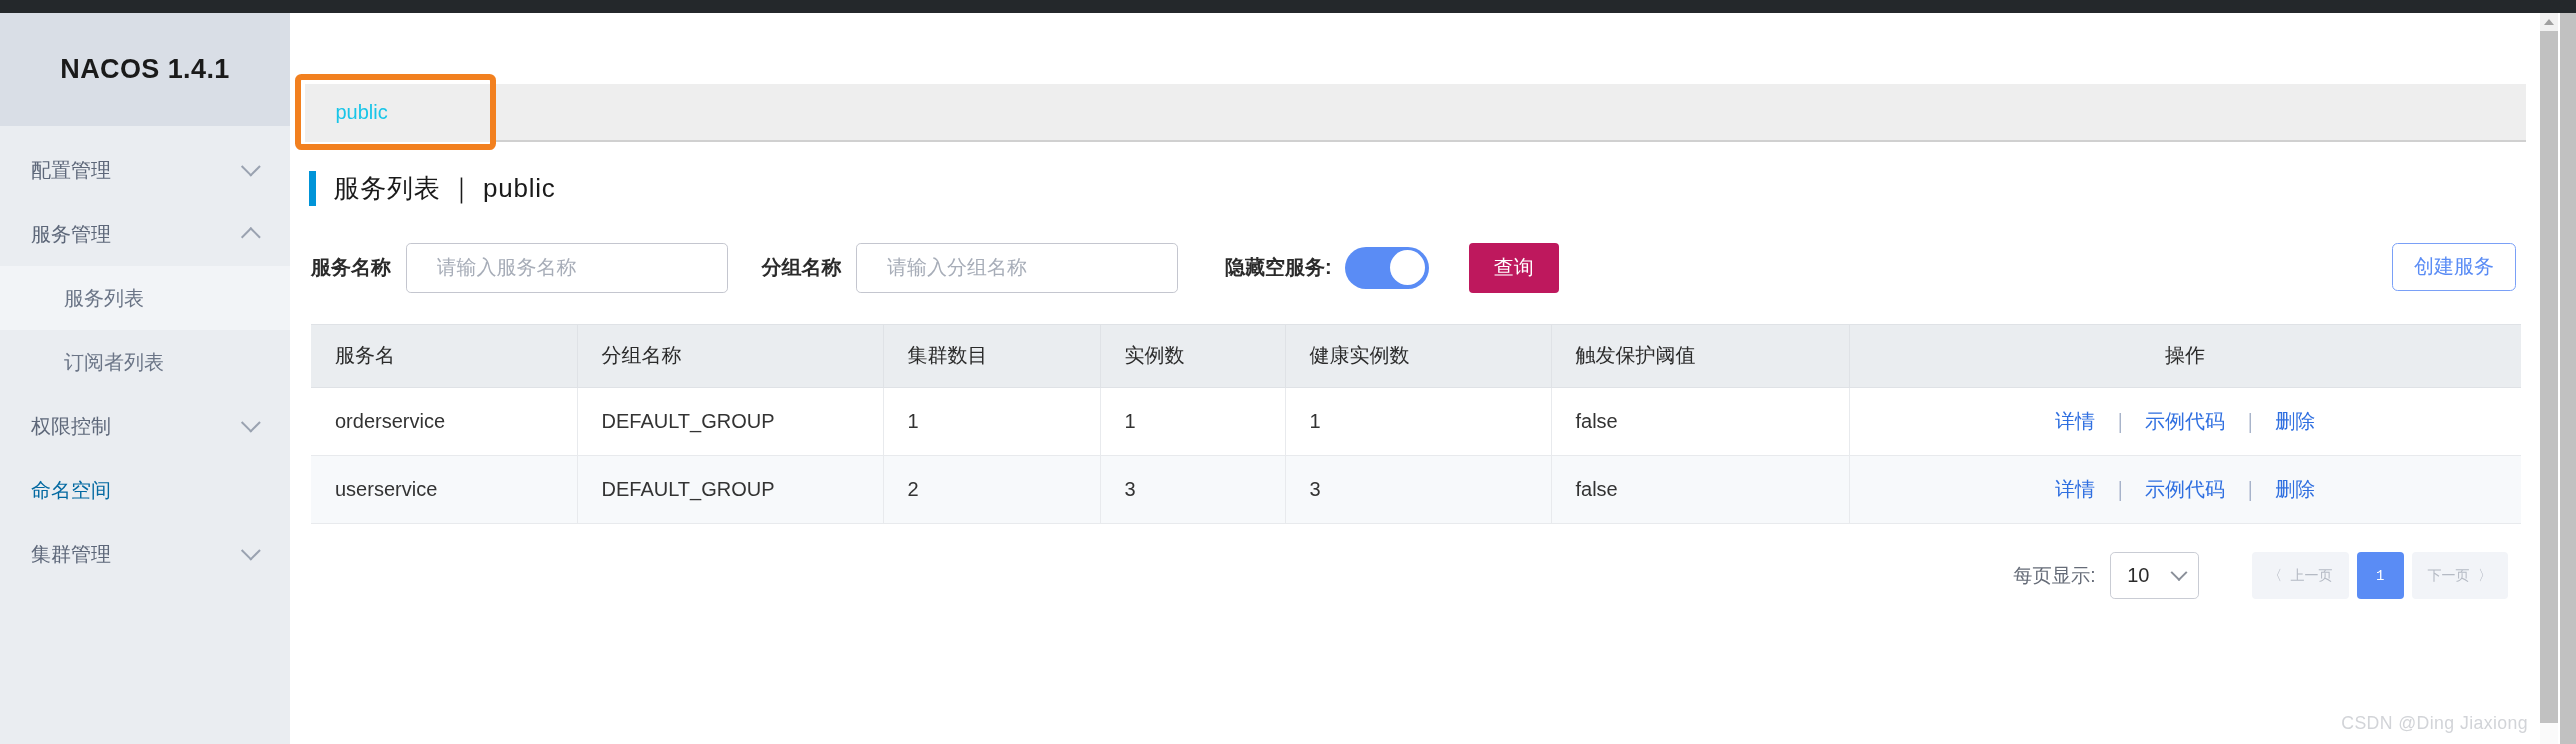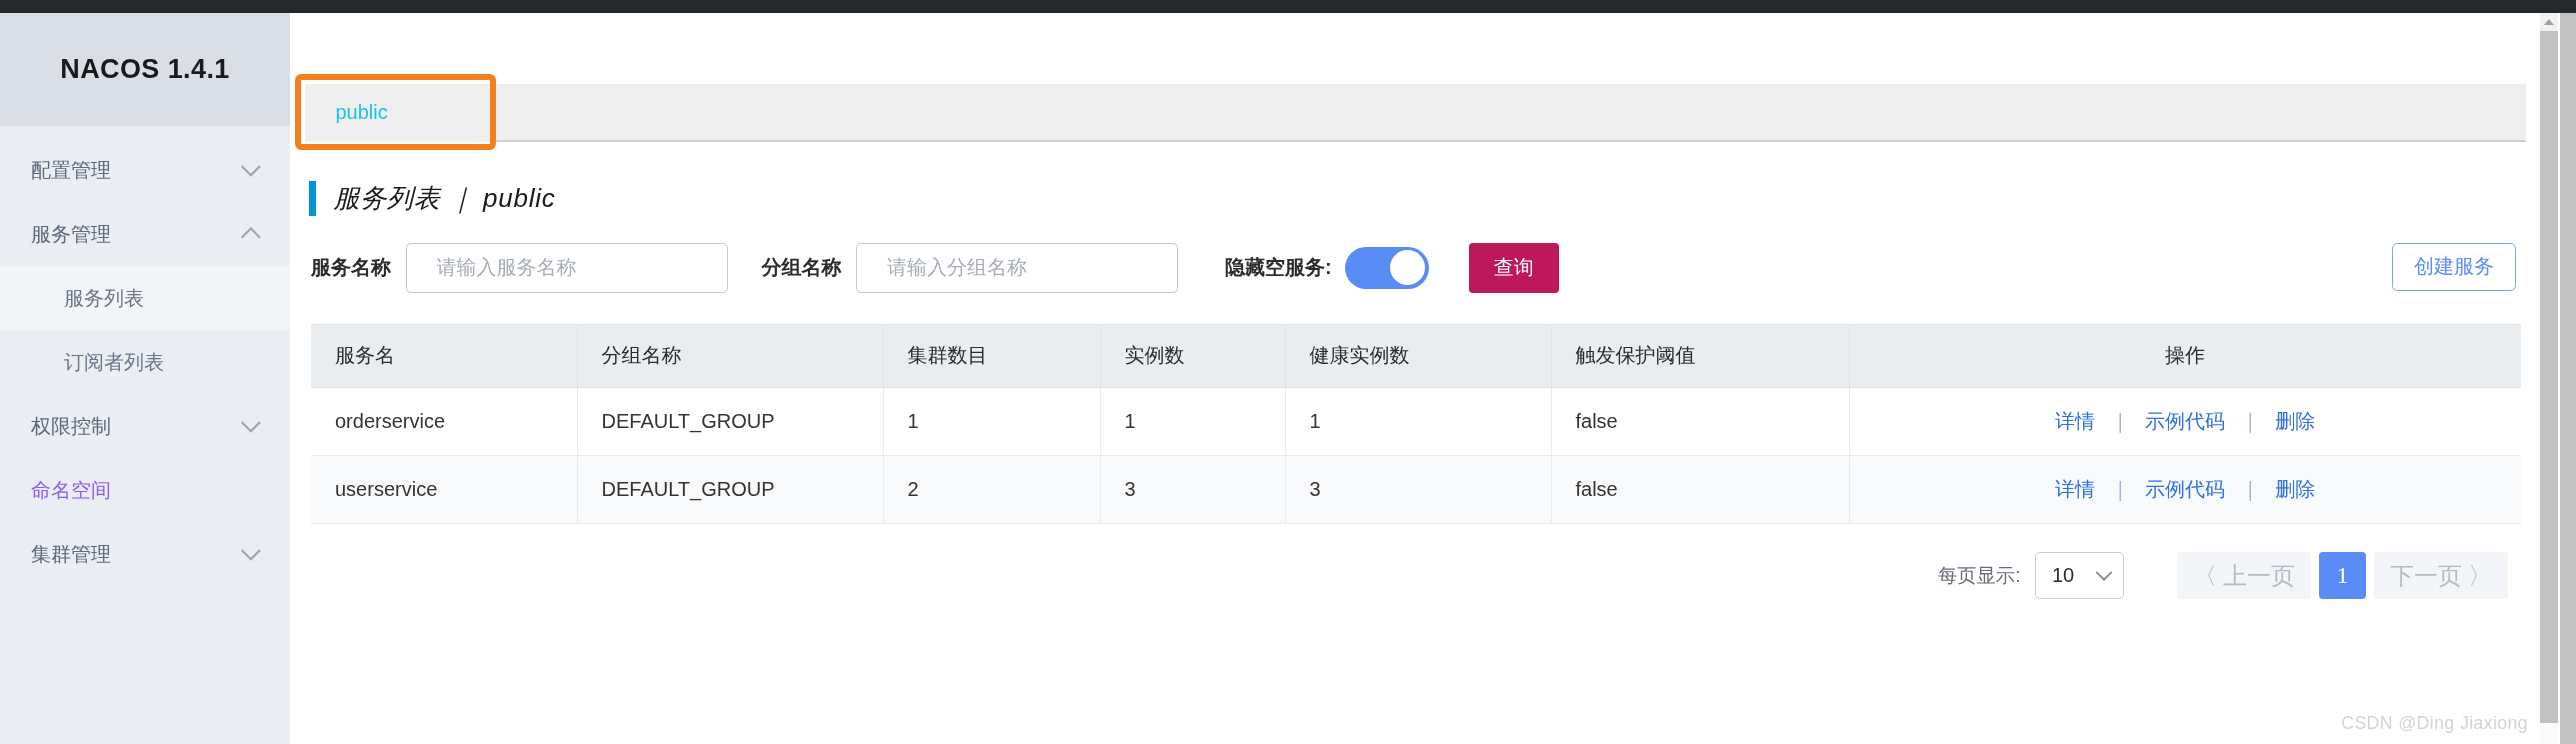--- a/index.html
+++ b/index.html
@@ -31,21 +31,21 @@
   }
   .nav { padding-top: 12px; }
   .nav-item {
     height: 64px; display: flex; align-items: center;
     padding: 0 32px 0 31px; cursor: pointer; position: relative;
   }
   .nav-item .label { font-size: 20px; color: #5d6779; }
   .nav-item.sub { padding-left: 64px; }
   .nav-item.sub .label { color: #6b7587; }
   .nav-item.active-sub { background: #f2f4f7; }
-  .nav-item.dark-text .label { color: #8b5cf6; text-align: right; }
+  .nav-item.dark-text .label { color: #0369a1; text-align: right; }
   .chev {
     position: absolute; right: 32px; top: 50%;
     width: 13.7px; height: 13.7px; margin-top: -7.2px;
     border-right: 2px solid #9aa2b0; border-bottom: 2px solid #9aa2b0;
   }
   .chev.down { transform: rotate(45deg) translate(-2.4px,-2.4px); }
   .chev.up   { transform: rotate(-135deg) translate(-2.4px,-2.4px); }
 
   
   .main {
@@ -65,21 +65,21 @@
     background: #eeeeee;
   }
   .tab-label { font-size: 20px; color: #18c5e8; }
   .anno-box {
     position: absolute; left: -9.7px; top: -9.7px; width: 201px; height: 76px;
     border: 6.4px solid #f2801f; border-radius: 6.4px; pointer-events: none;
   }
 
   
   .page-title-row {
-    display: flex; align-items: flex-end; margin: 29px 0 0 19.3px; height: 45px; font-style: italic;
+    display: flex; align-items: flex-start; margin: 29px 0 0 19.3px; height: 45px;
   }
   .title-bar { width: 6.4px; height: 35px; background: #0094d8; margin-right: 17.7px; }
   .page-title { font-size: 26px; color: #1a1a1a; letter-spacing: 0.8px; }
 
   
   .filters {
     display: flex; align-items: center; margin: 27px 0 0 21px; height: 50px;
     position: relative;
   }
   .f-label { font-size: 20px; font-weight: bold; color: #2b2b2b; white-space: nowrap; }
@@ -146,23 +146,23 @@
   }
   .pg-select .val { font-size: 20px; color: #2b2b2b; }
   .sel-chev {
     width: 12px; height: 12px; border-right: 2px solid #8a8f99;
     border-bottom: 2px solid #8a8f99; transform: rotate(45deg) translate(-2.4px,-2.4px);
   }
   .pg-btns { display: flex; align-items: center; margin-left: 53px; }
   .pg-btn {
     height: 47px; min-width: 47px; padding: 0 16px;
     background: #f2f4f8; border: none; border-radius: 4px;
-    font-size: 24px; color: #b5bac4; margin-right: 8px; cursor: pointer;
+    font-size: 14px; color: #b5bac4; margin-right: 8px; cursor: pointer;
     display: flex; align-items: center; justify-content: center;
-    font-family: Liberation Serif, serif;
+    font-family: Liberation Mono, monospace;
   }
   .pg-btn.current { background: #5a8cf5; color: #fff; min-width: 47px; padding: 0; }
 
   
   .watermark {
     position: absolute; right: 48px; bottom: 11.3px;
     font-size: 17.7px; color: #d2d4d8; letter-spacing: 0.4px;
   }
 
   

